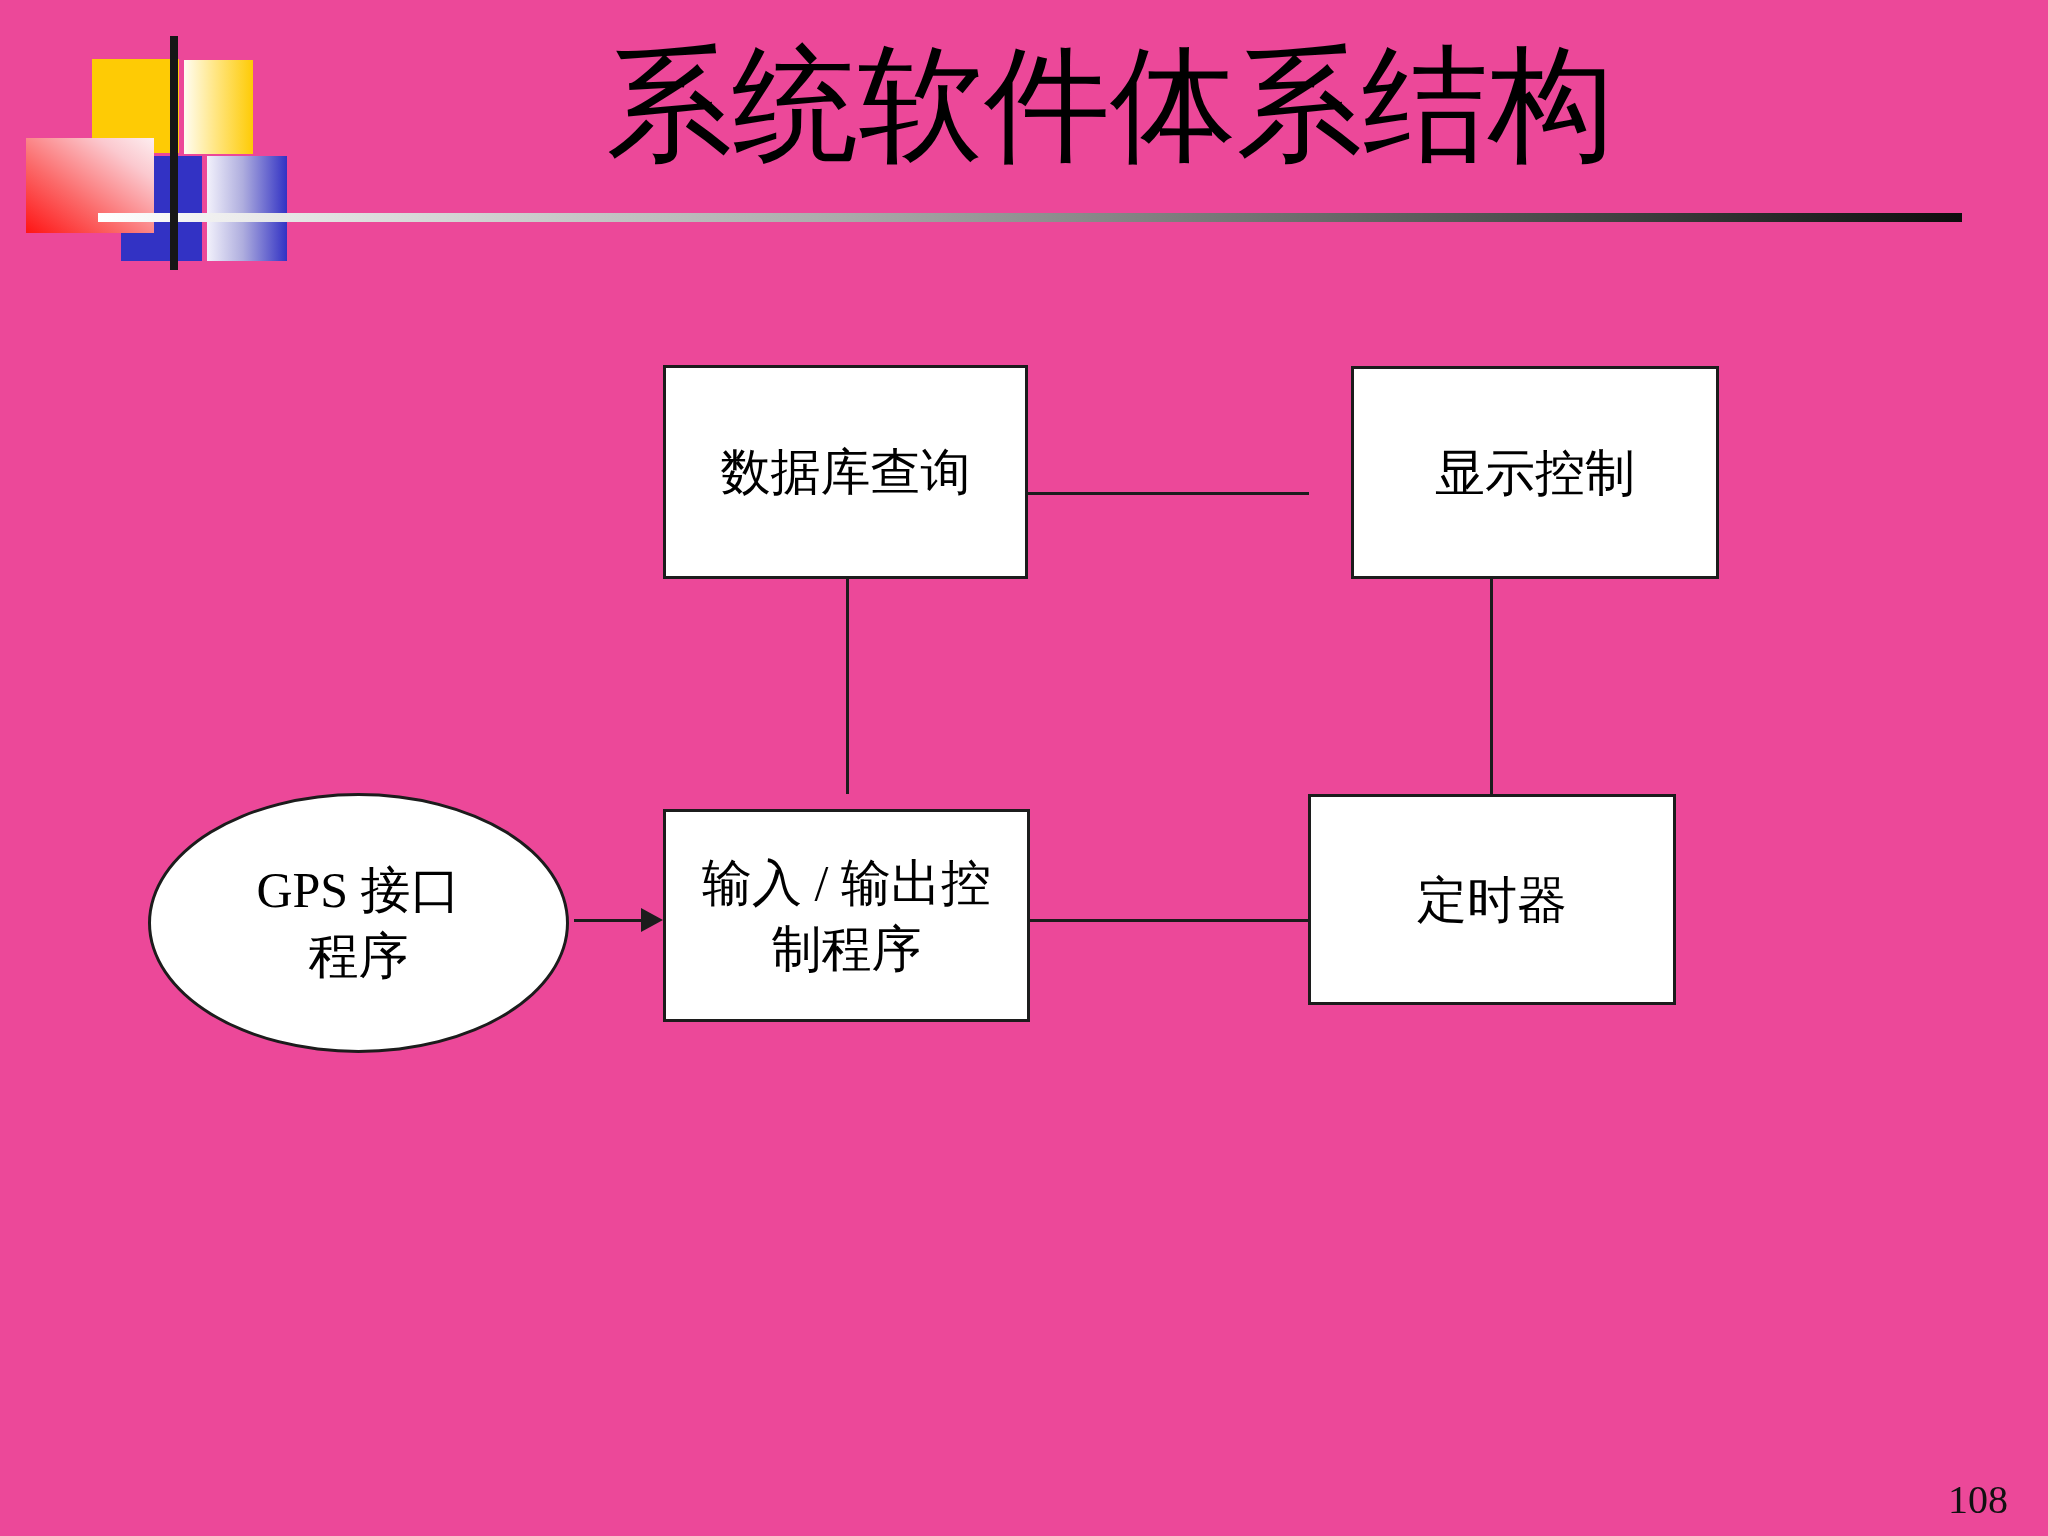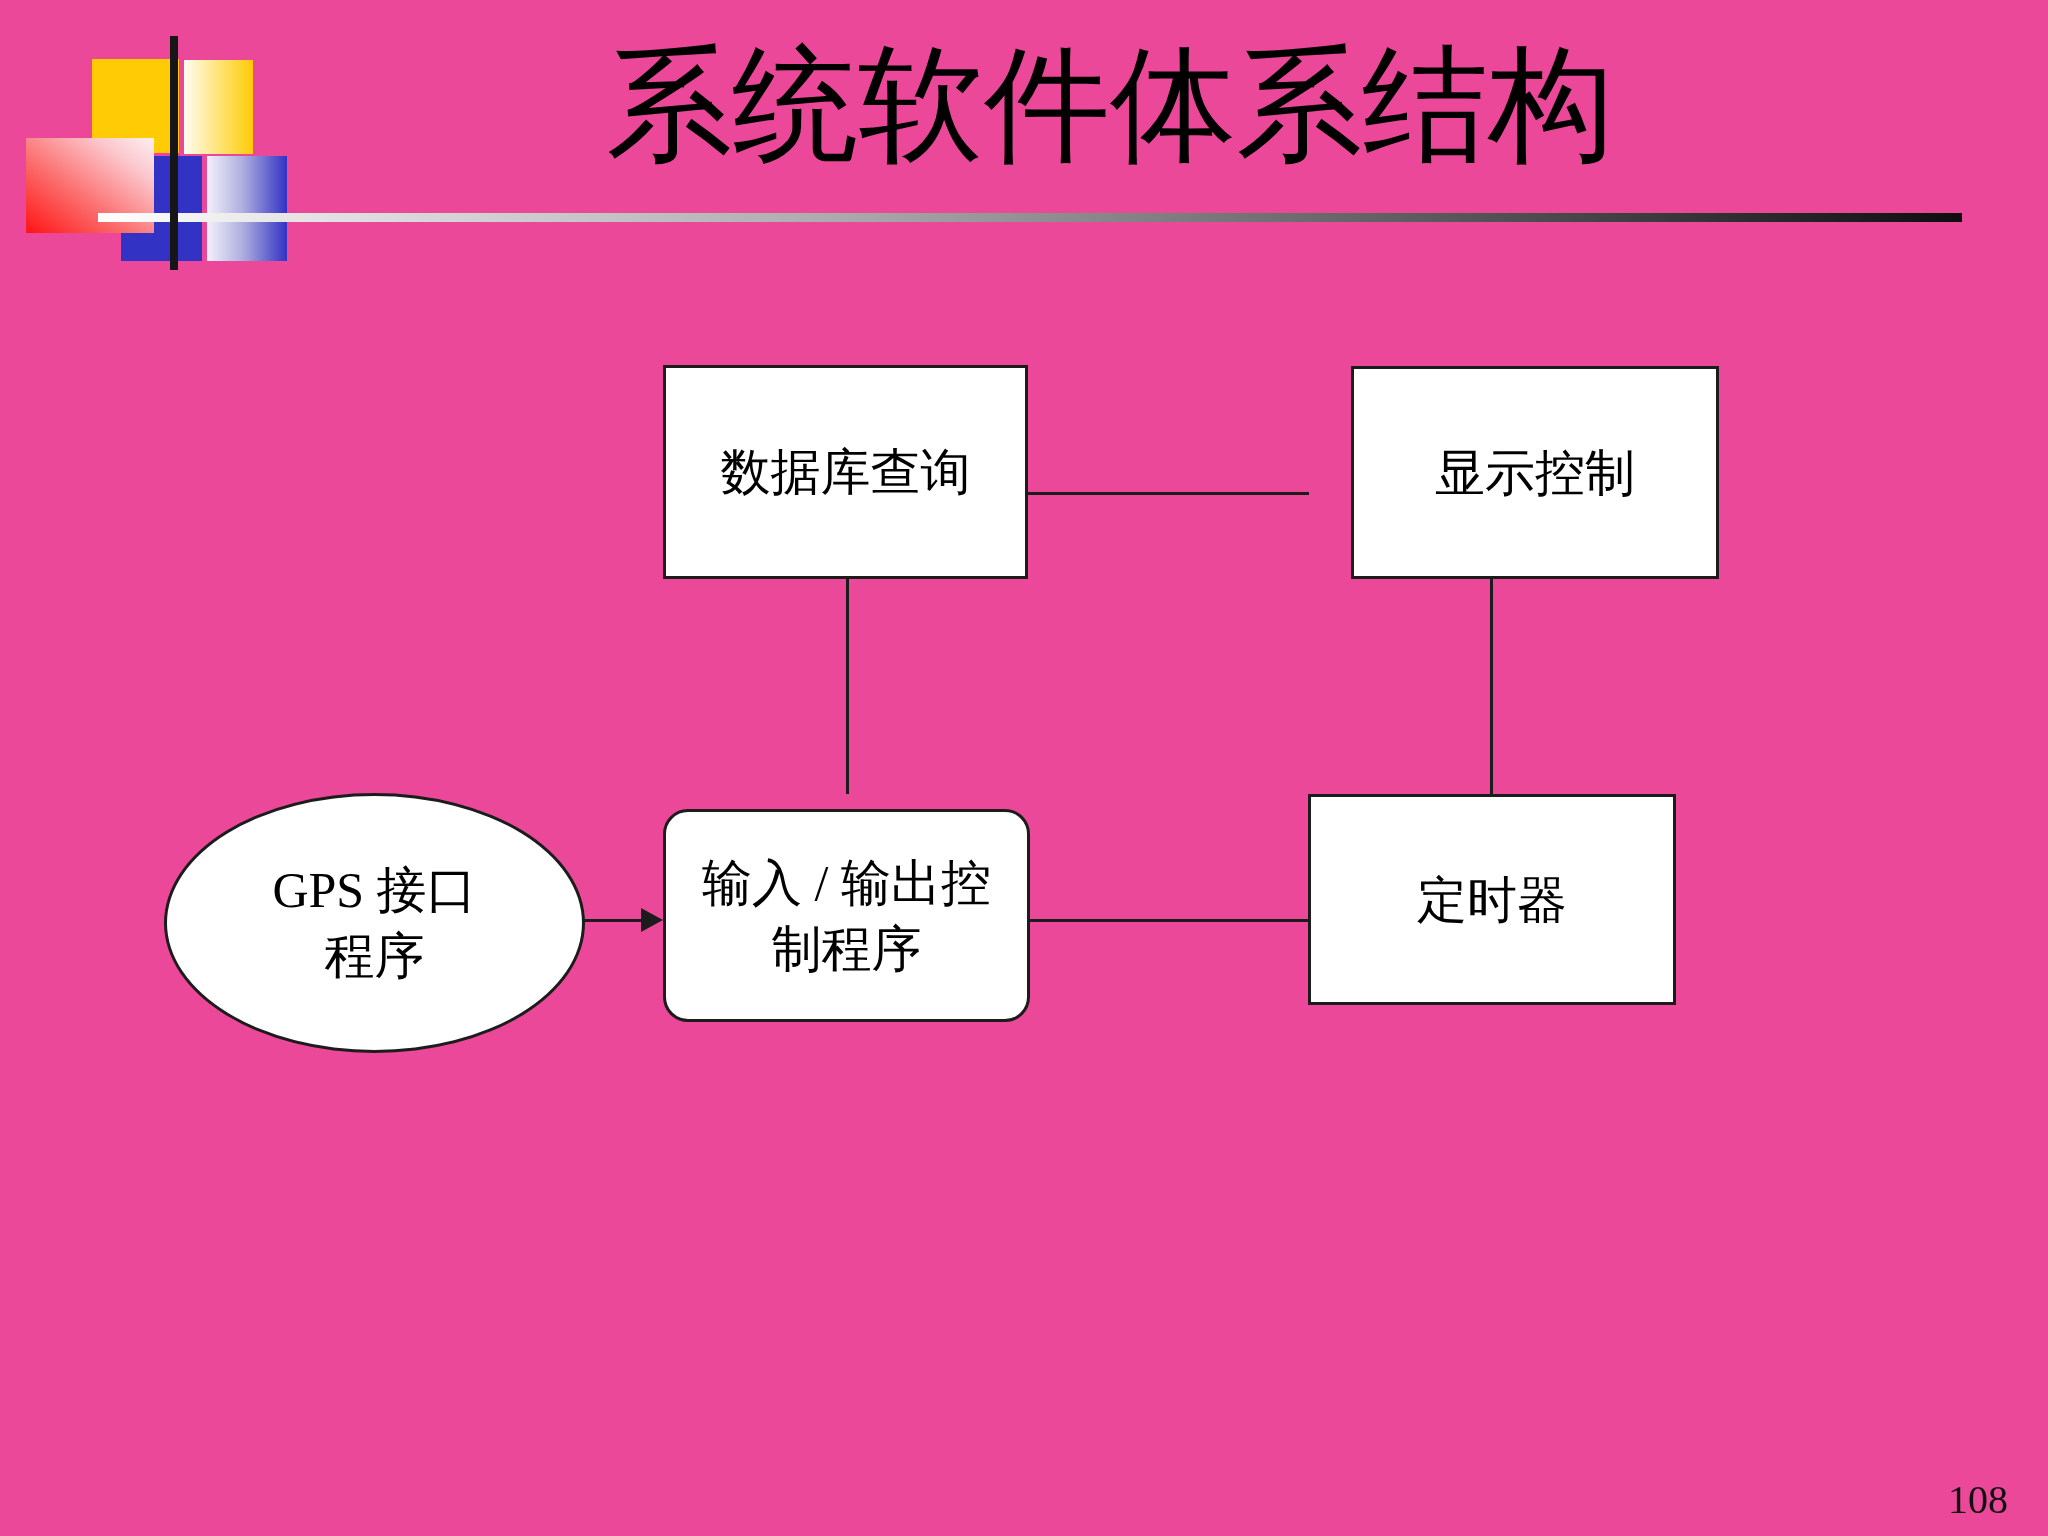--- a/index.html
+++ b/index.html
@@ -42,24 +42,24 @@
     border:3px solid #1c1c1c;
     background:#ffffff;
     display:flex;flex-direction:column;
     align-items:center;justify-content:center;
     font-size:50px;line-height:1.32;
     text-align:center;
     z-index:2;
   }
   .node-db      {left:663px;  top:365px; width:365px; height:214px;}
   .node-display {left:1307px; top:366px; width:368px; height:213px;margin-left:44px;}
-  .node-io      {left:663px;  top:809px; width:367px; height:213px;border-radius:25px;}
+  .node-io      {left:663px;  top:809px; width:367px; height:213px;}
   .node-timer   {left:1308px; top:794px; width:368px; height:211px;}
   .node-ellipse {
-    left:164px; top:793px; width:421px; height:260px;
+    left:148px; top:793px; width:421px; height:260px;
     border-radius:50%;
     text-align:center;
   }
 
   
   .conn{background:#1c1c1c; z-index:1;}
   .c-top    {left:1028px; top:492px; width:281px; height:3px;}
   .c-vleft  {left:846px;  top:579px; width:3px;  height:215px;}
   .c-vright {left:1490px; top:579px; width:3px;  height:217px;}
   .c-bottom {left:1030px; top:919px; width:280px; height:3px;}

